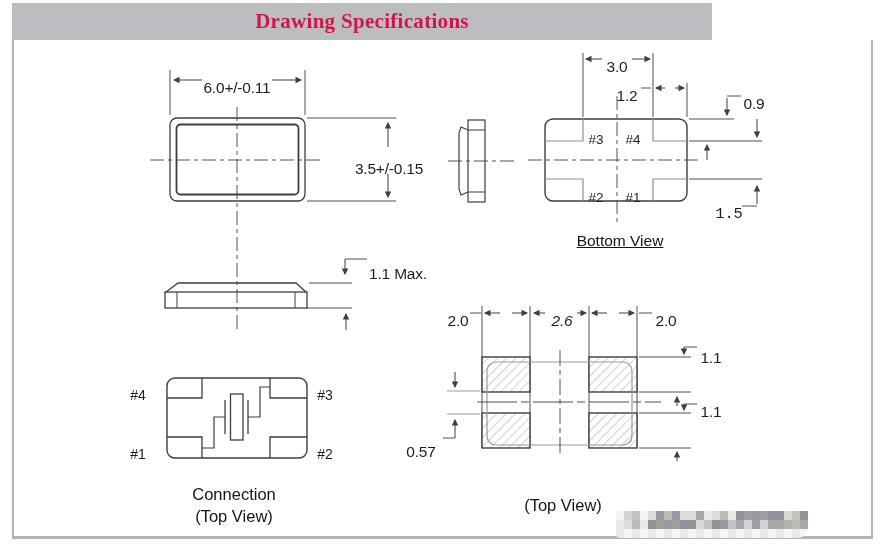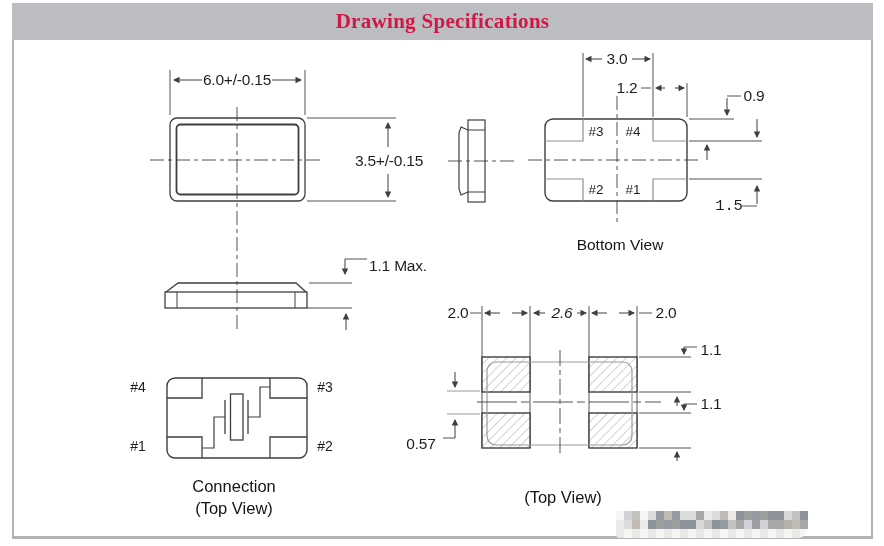--- a/index.html
+++ b/index.html
@@ -1,30 +1,30 @@
 <!DOCTYPE html>
 <html><head>
 <meta charset="utf-8">
 <style>
   html,body{margin:0;padding:0;background:#fff;}
   #canvas{
     position:relative;width:884px;height:546px;background:#ffffff;
     font-family:"Liberation Sans",sans-serif;overflow:hidden;
   }
   .hdr{
-    position:absolute;left:12px;top:3px;width:861px;height:37px;
+    position:absolute;left:12px;top:3px;width:700px;height:37px;
     background:#bcbdc0;display:flex;align-items:center;justify-content:center;
   }
   .hdr-title{
     font-family:"Liberation Serif",serif;font-weight:bold;font-size:21px;
     color:#d01747;letter-spacing:.3px;
   }
   .frame{position:absolute;background:#b3b3b3;}
   svg.draw{position:absolute;left:0;top:0;}
-  .lbl{position:absolute;transform:translate(-50%,-50%);white-space:nowrap;color:#1e1e1e;}
+  .lbl{position:absolute;transform:translate(-50%,-50%);white-space:nowrap;color:#1e1e1e;margin-top:8px;}
   .dim{font-size:15.5px;letter-spacing:-0.2px;}
   .cap{font-size:16.5px;color:#151515;}
   .cap2{font-size:15.5px;color:#151515;}
   .pin{font-size:14px;}
   .pinbv{font-size:13.5px;}
   #wm{position:absolute;left:616px;top:511px;width:192px;height:27px;
       display:flex;flex-wrap:wrap;filter:blur(.3px);border-radius:0 0 10px 4px;overflow:hidden;}
   #wm .px{width:8px;height:9px;}
 </style>
 </head>
@@ -155,33 +155,33 @@
         <path d="M684 347 V354" marker-end="url(#arr)"></path>
         <path d="M677 406 V397" marker-end="url(#arr)"></path>
         <path d="M684 404 V410" marker-end="url(#arr)"></path>
         <path d="M677 461 V452" marker-end="url(#arr)"></path>
         <path d="M455 372 V387" marker-end="url(#arr)"></path>
         <path d="M455 438 V420" marker-end="url(#arr)"></path>
       </g>
     </g>
   </svg>
 
-  <span class="lbl dim" style="left:237px;top:80px;">6.0+/-0.15</span>
+  <span class="lbl dim" style="left:237px;top:80px;">6.0+/-0.11</span>
   <span class="lbl dim" style="left:389px;top:161px;">3.5+/-0.15</span>
   <span class="lbl dim" style="left:398px;top:266px;">1.1 Max.</span>
 
   <span class="lbl dim" style="left:617px;top:59px;">3.0</span>
   <span class="lbl dim" style="left:627px;top:88px;">1.2</span>
   <span class="lbl dim" style="left:754px;top:96px;">0.9</span>
   <span class="lbl dim" style="left:729px;top:206px;font-family:Liberation Mono, monospace;">1.5</span>
   <span class="lbl pinbv" style="left:596px;top:131px;">#3</span>
   <span class="lbl pinbv" style="left:633px;top:131px;">#4</span>
   <span class="lbl pinbv" style="left:596px;top:189px;">#2</span>
   <span class="lbl pinbv" style="left:633px;top:189px;">#1</span>
-  <span class="lbl cap2" style="left:620px;top:245px;">Bottom View</span>
+  <span class="lbl cap2" style="left:620px;top:233px;text-decoration:underline;">Bottom View</span>
 
   <span class="lbl pin" style="left:138px;top:387px;">#4</span>
   <span class="lbl pin" style="left:325px;top:387px;">#3</span>
   <span class="lbl pin" style="left:138px;top:446px;">#1</span>
   <span class="lbl pin" style="left:325px;top:446px;">#2</span>
   <span class="lbl cap" style="left:234px;top:486px;">Connection</span>
   <span class="lbl cap" style="left:234px;top:508px;">(Top View)</span>
 
   <span class="lbl dim" style="left:458px;top:313px;">2.0</span>
   <span class="lbl dim" style="left:562px;top:313px;font-style:italic;">2.6</span>

